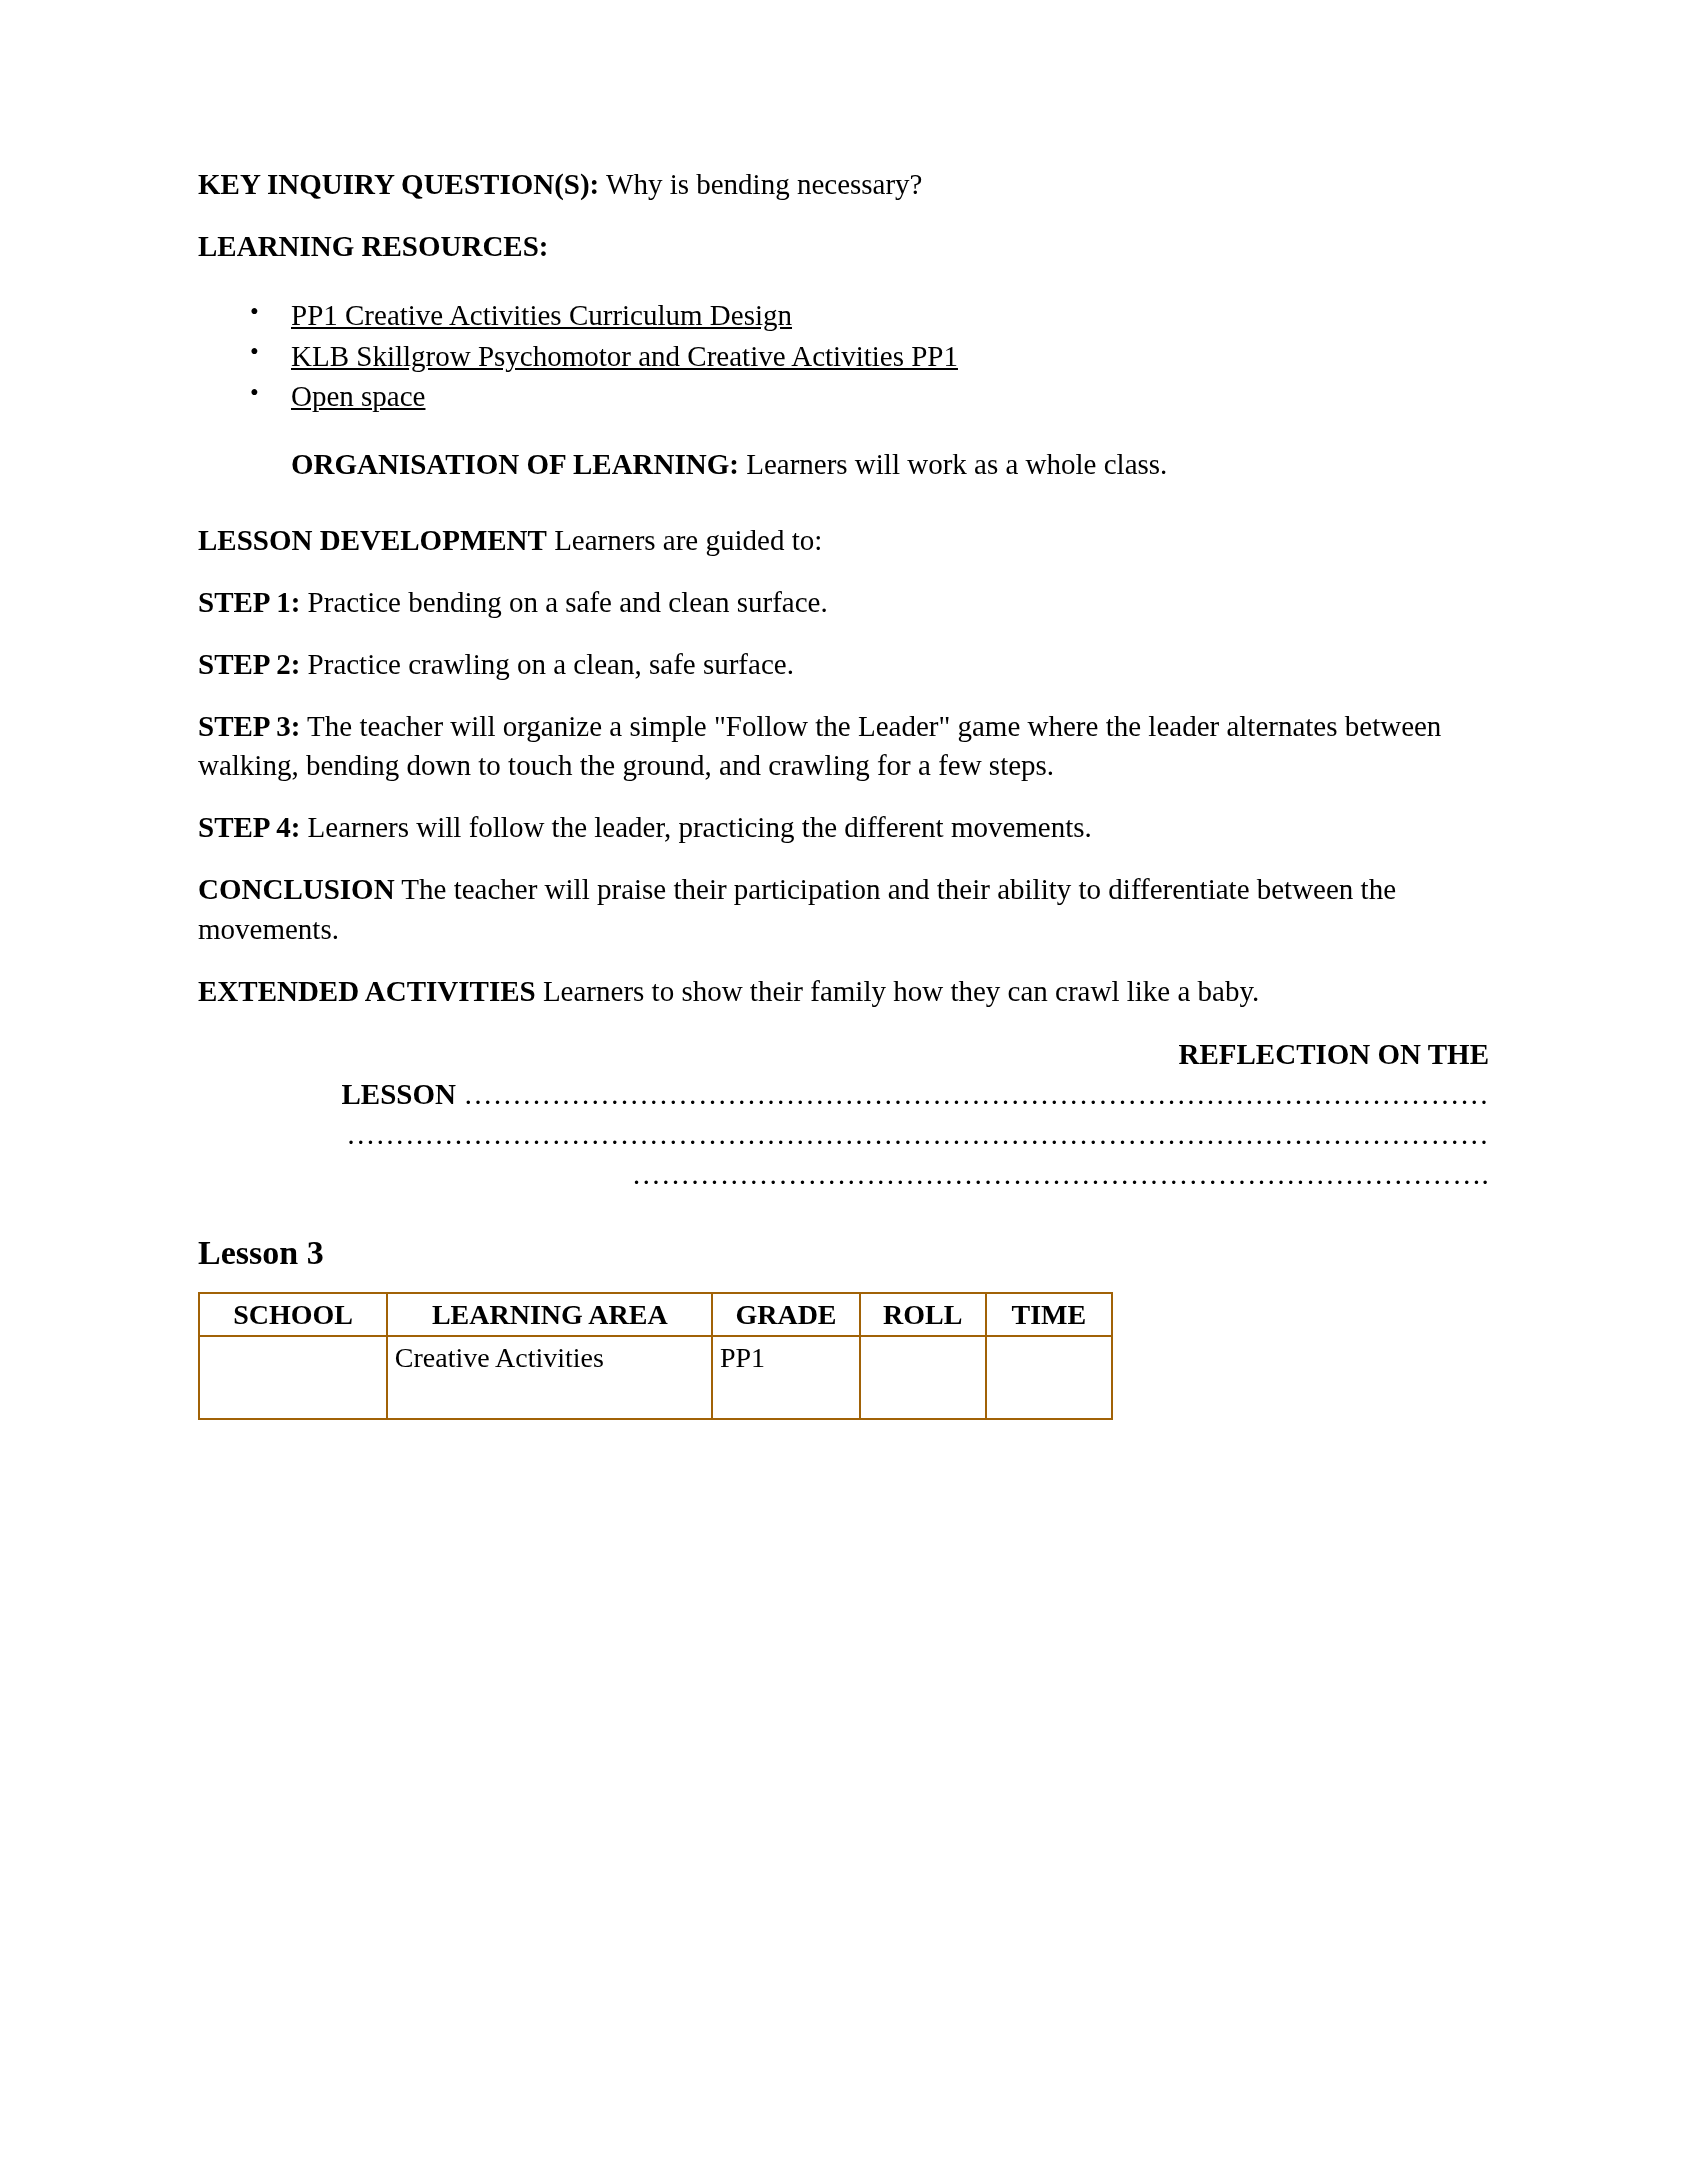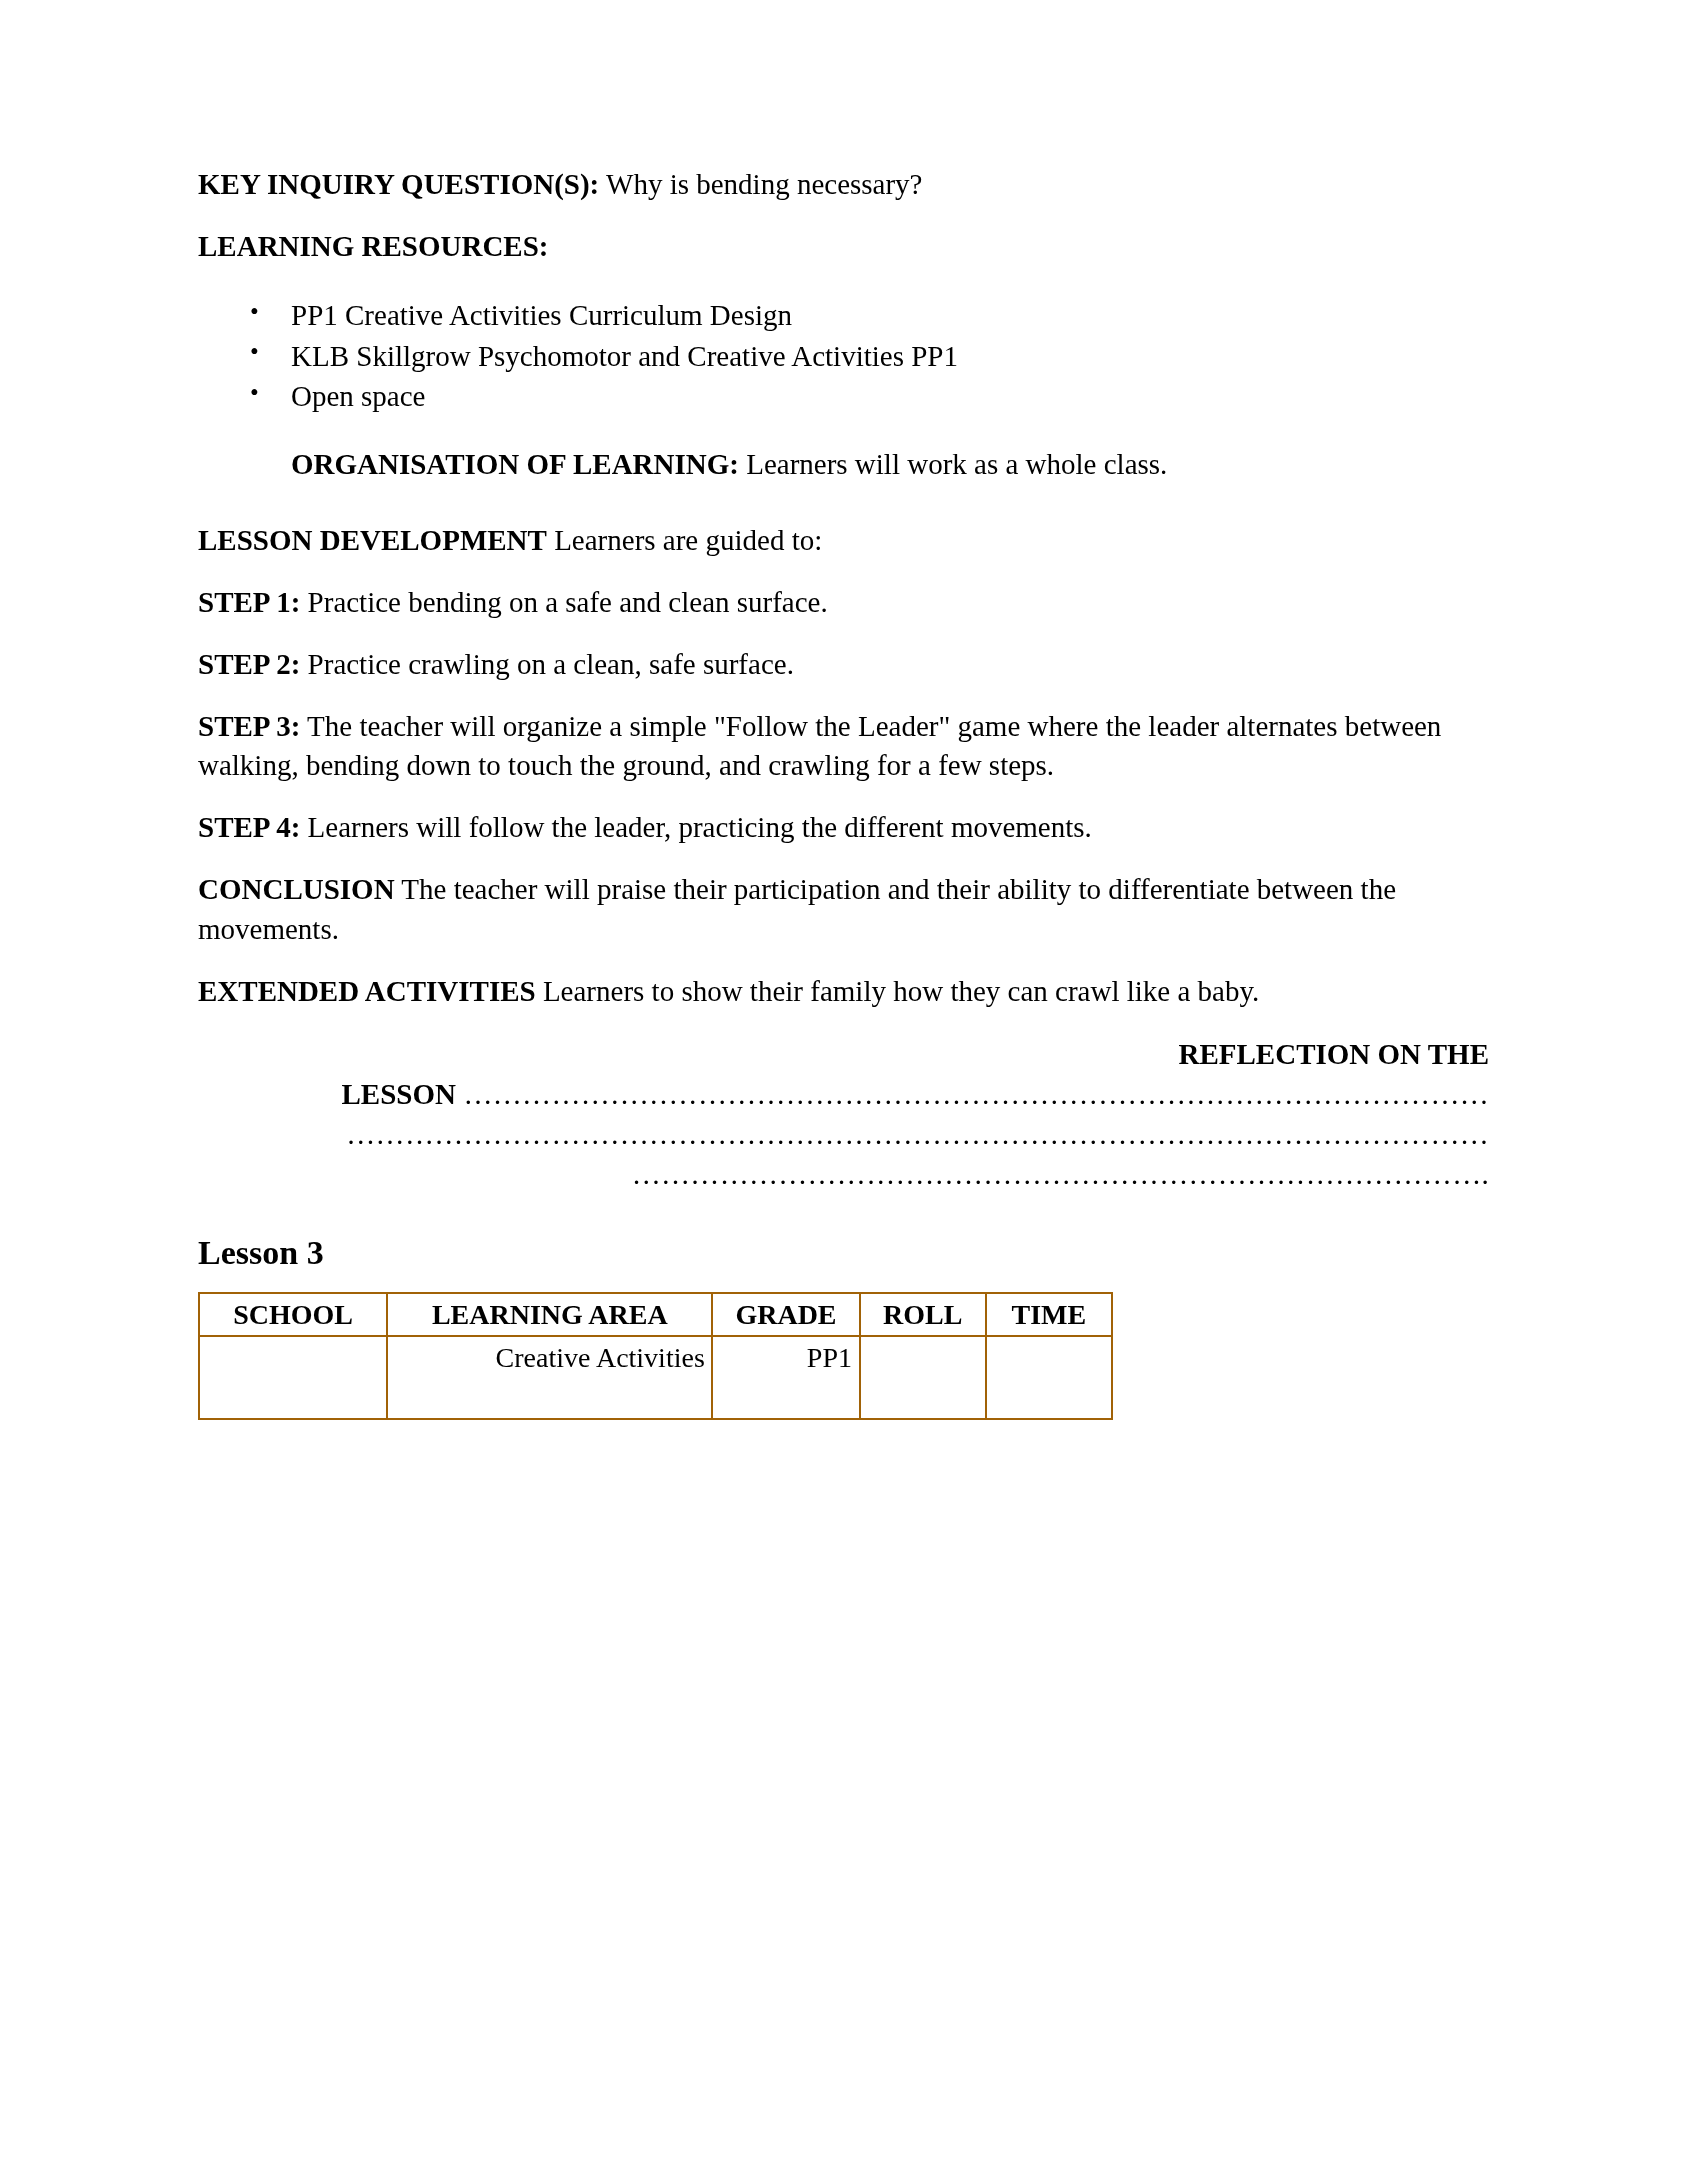--- a/index.html
+++ b/index.html
@@ -24,20 +24,21 @@
     font-size: 29px;
     line-height: 1.36;
     margin: 0 0 22.5px 0;
   }
   .block.tight { margin-bottom: 20px; }
   b, .bold { font-weight: bold; }
   .bullets {
     list-style: none;
     margin: 31px 0 0 0;
     padding: 0;
+    text-decoration: underline;
   }
   .bullets li {
     font-size: 29px;
     line-height: 1.30;
     position: relative;
     padding-left: 93px;
     margin-bottom: 2.6px;
   }
   .bullets li:before {
     content: "\2022";
@@ -77,21 +78,21 @@
     font-size: 28px;
     padding: 4px 6.6px;
     vertical-align: top;
   }
   table.info th {
     font-weight: bold;
     text-align: center;
     line-height: 1.18;
   }
   table.info td {
-    text-align: right;
+    text-align: left;
     line-height: 1.18;
     height: 73px;
   }
   .c-school { width: 173px; }
   .c-area   { width: 310px; }
   .c-grade  { width: 132px; }
   .c-roll   { width: 111px; }
   .c-time   { width: 111px; }
 </style>
 </head>

